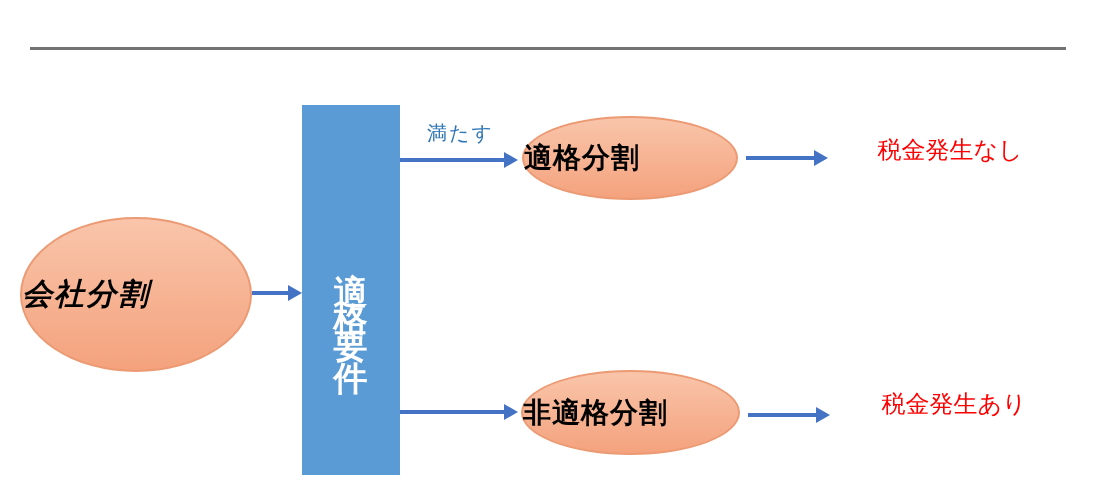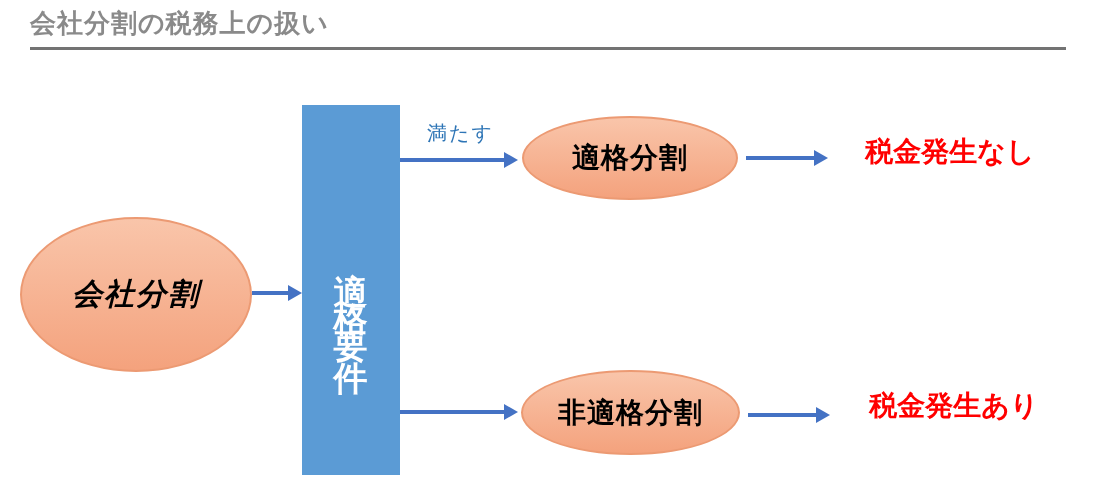--- a/index.html
+++ b/index.html
@@ -20,21 +20,21 @@
   .stage{position:relative;width:1104px;height:497px;background:#ffffff;}
 
   .page-title{position:absolute;left:30px;top:6px;font-size:26px;font-weight:bold;
     color:var(--title-gray);letter-spacing:1px;white-space:nowrap;}
   .title-divider{position:absolute;left:30px;top:47px;width:1036px;height:3px;
     background:var(--divider-gray);}
 
   .ellipse{position:absolute;border-radius:50%;
     background:linear-gradient(to bottom,var(--ellipse-top),var(--ellipse-bottom));
     border:2px solid var(--ellipse-border);
-    display:flex;align-items:center;justify-content:center;}
+    display:flex;align-items:center;justify-content:flex-start;}
   .node-label{color:var(--node-black);font-weight:bold;white-space:nowrap;}
   .node-label.lg{font-size:30px;letter-spacing:2px;}
   .node-label.md{font-size:28px;letter-spacing:1px;}
 
   .condition-box{position:absolute;background:var(--box-blue);
     display:flex;align-items:center;justify-content:center;}
   .vertical-label{writing-mode:vertical-rl;text-orientation:upright;
     color:#ffffff;font-weight:bold;font-size:34px;letter-spacing:30px;
     margin-bottom:-30px;white-space:nowrap;}
 
@@ -43,29 +43,28 @@
     transform:translateY(-50%);height:4px;background:var(--arrow-blue);display:block;}
   .arrow .head{position:absolute;right:0;top:50%;transform:translateY(-50%);
     width:0;height:0;display:block;
     border-left:14px solid var(--arrow-blue);
     border-top:8px solid transparent;border-bottom:8px solid transparent;}
 
   .branch-label{position:absolute;color:var(--label-blue);font-size:20px;
     white-space:nowrap;letter-spacing:2px;}
 
   .result{position:absolute;text-align:center;color:var(--result-red);}
-  .result-main{font-size:28px;font-weight:bold;line-height:1.15;white-space:nowrap;}
+  .result-main{font-size:24px;font-weight:normal;line-height:1.15;white-space:nowrap;}
   .result-note{font-size:28px;font-weight:bold;line-height:1.1;white-space:nowrap;}
 </style>
 </head>
 <body>
 
 <div class="stage">
 
-  <div class="page-title">会社分割の税務上の扱い</div>
   <div class="title-divider"></div>
 
   <div class="ellipse" style="left:20px;top:217px;width:232px;height:155px;font-style:italic;">
     <span class="node-label lg">会社分割</span>
   </div>
 
   <div class="arrow" style="left:252px;top:285px;width:50px;">
     <i class="shaft"></i>
     <i class="head"></i>
   </div>

